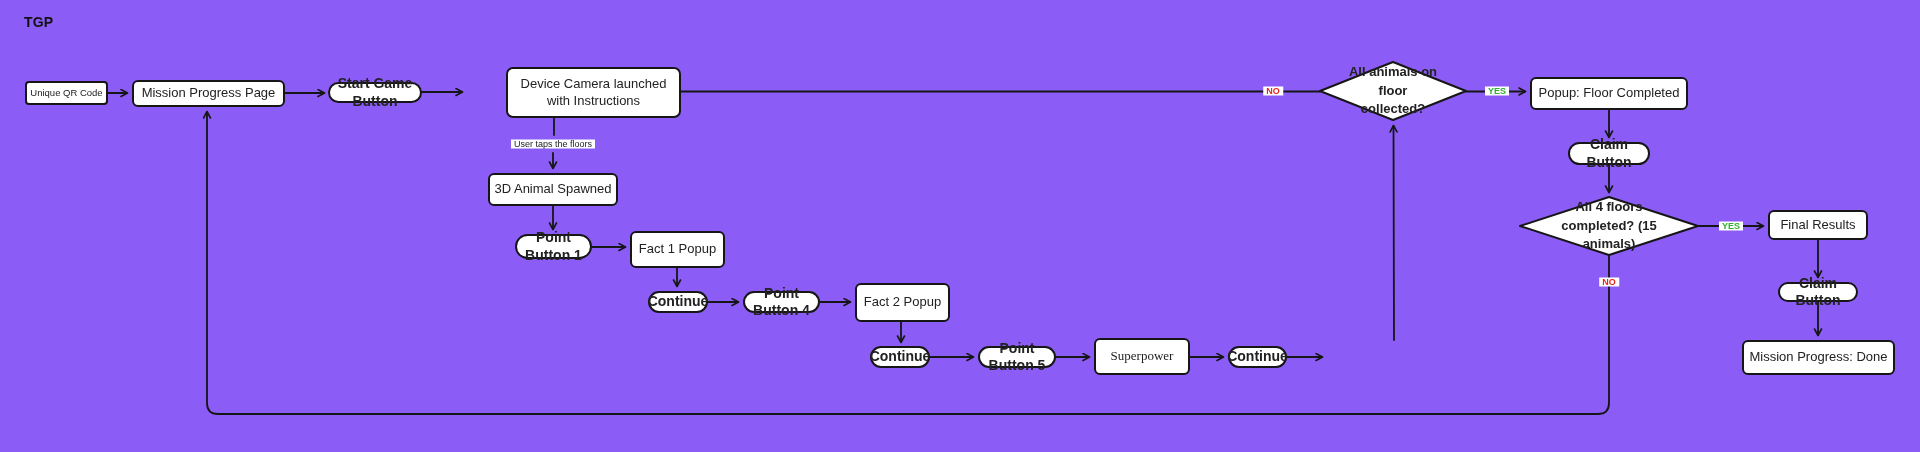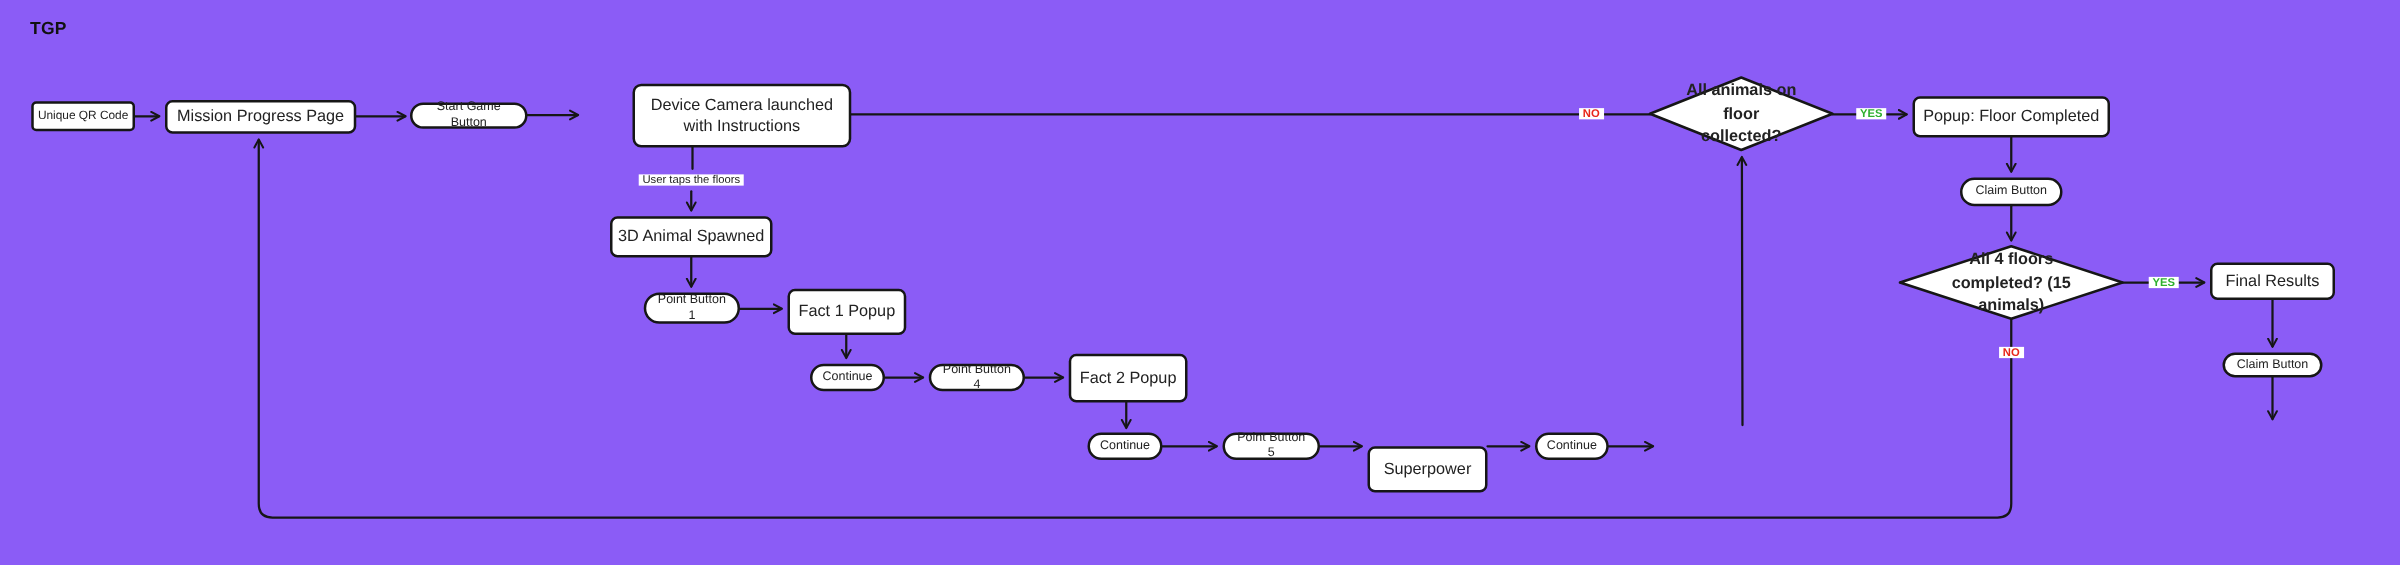--- a/index.html
+++ b/index.html
@@ -12,21 +12,21 @@
   }
   svg.edges{position:absolute;left:0;top:0;width:1920px;height:452px;}
   .node{
     position:absolute;display:flex;align-items:center;justify-content:center;
     background:#fff;border:2px solid #161616;text-align:center;line-height:1.25;
     box-sizing:border-box;color:#222;
   }
   .box{border-radius:6px;font-size:13px;}
   .box-lg{border-radius:7px;font-size:13px;}
   .box-sm{border-radius:4px;font-size:9.5px;}
-  .pill{border-radius:999px;font-size:10px;padding:0 6px;}
+  .pill{border-radius:999px;font-size:14px;padding:0 6px;font-weight:bold;}
   .edge-label{
     position:absolute;display:flex;align-items:center;justify-content:center;
     background:#fff;font-size:9px;font-weight:700;padding:0 3px;line-height:1;
     transform:translate(-50%,-50%);
   }
   .edge-label.plain{font-weight:500;color:#222;}
   .yes{color:var(--yes,#2fb02f);}
   .no{color:var(--no,#e8271b);}
   .diamond-text{
     position:absolute;display:flex;align-items:center;justify-content:center;
@@ -84,28 +84,29 @@
 
   <div class="edge-label plain" style="left:553px;top:144px;">User taps the floors</div>
   <div class="node box" style="left:488px;top:173px;width:130px;height:33px;">3D Animal Spawned</div>
   <div class="node pill" style="left:515px;top:234px;width:77px;height:25px;">Point Button 1</div>
   <div class="node box" style="left:630px;top:231px;width:95px;height:37px;">Fact 1 Popup</div>
   <div class="node pill" style="left:648px;top:291px;width:60px;height:22px;">Continue</div>
   <div class="node pill" style="left:743px;top:291px;width:77px;height:22px;">Point Button 4</div>
   <div class="node box" style="left:855px;top:283px;width:95px;height:39px;">Fact 2 Popup</div>
   <div class="node pill" style="left:870px;top:346px;width:60px;height:22px;">Continue</div>
   <div class="node pill" style="left:978px;top:346px;width:78px;height:22px;">Point Button 5</div>
-  <div class="node box" style="left:1094px;top:357px;width:96px;height:37px;">Superpower</div>
+  <div class="node box" style="left:1094px;top:338px;width:96px;height:37px;font-family:Liberation Serif, serif;">Superpower</div>
   <div class="node pill" style="left:1228px;top:346px;width:59px;height:22px;">Continue</div>
 
   <div class="diamond-text" style="left:1348px;top:67px;width:90px;height:48px;">All animals on floor collected?</div>
   <div class="edge-label no" style="left:1273px;top:91px;">NO</div>
   <div class="edge-label yes" style="left:1497px;top:91px;">YES</div>
   <div class="node box" style="left:1530px;top:77px;width:158px;height:33px;">Popup: Floor Completed</div>
   <div class="node pill" style="left:1568px;top:142px;width:82px;height:23px;">Claim Button</div>
 
   <div class="diamond-text" style="left:1554px;top:202px;width:110px;height:48px;">All 4 floors completed? (15 animals)</div>
   <div class="edge-label yes" style="left:1731px;top:226px;">YES</div>
   <div class="edge-label no" style="left:1609px;top:282px;">NO</div>
   <div class="node box" style="left:1768px;top:210px;width:100px;height:30px;">Final Results</div>
   <div class="node pill" style="left:1778px;top:282px;width:80px;height:20px;">Claim Button</div>
+  <div class="node box" style="left:1742px;top:340px;width:153px;height:35px;">Mission Progress: Done</div>
 
 </div>
 
 </body></html>

